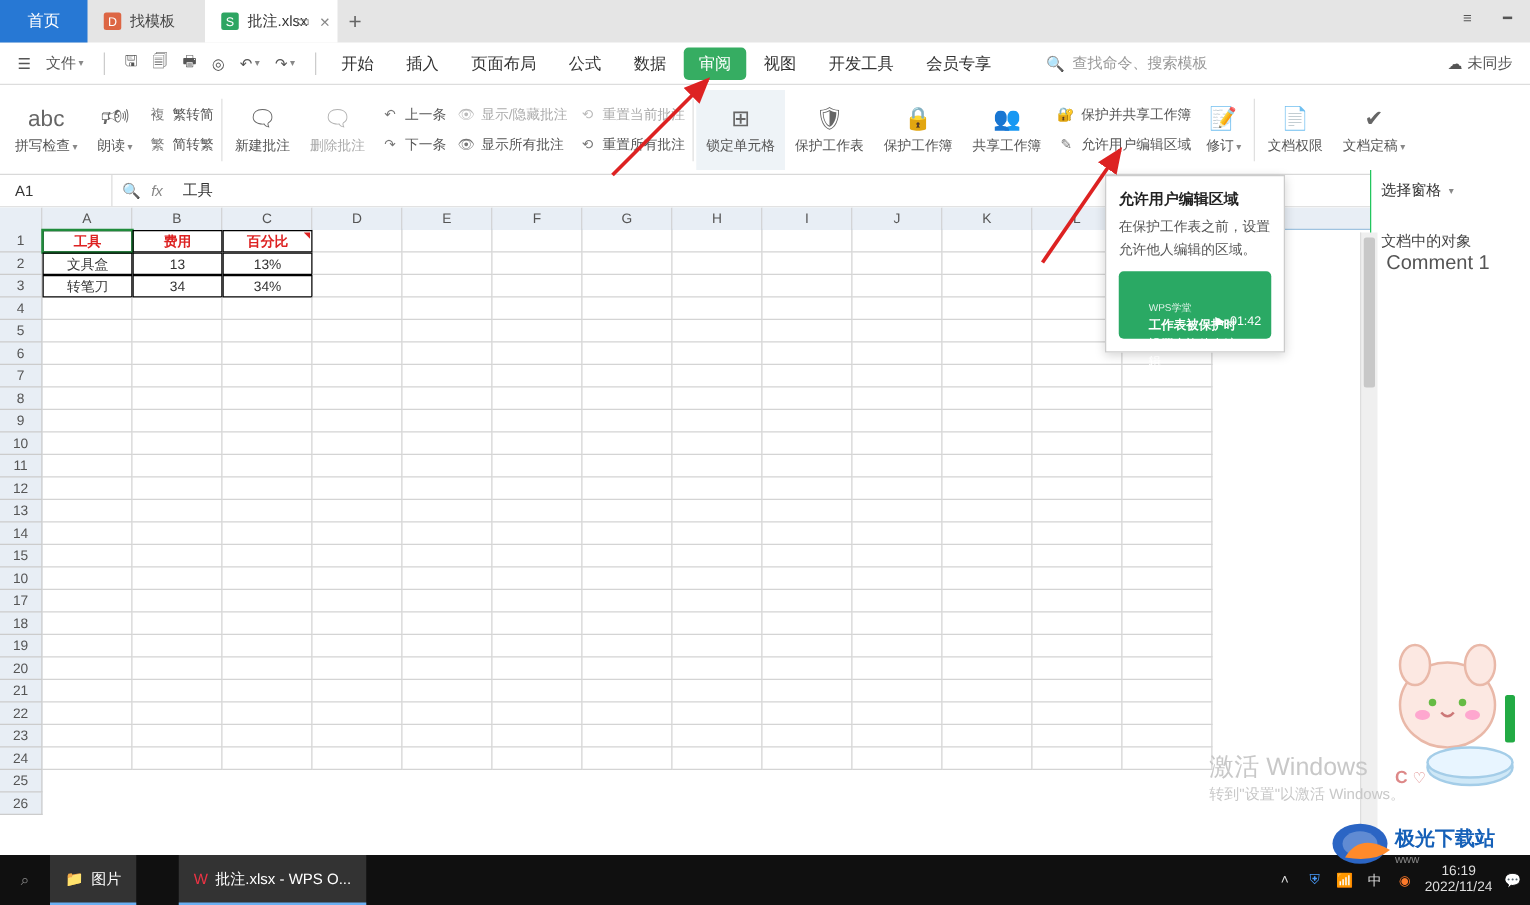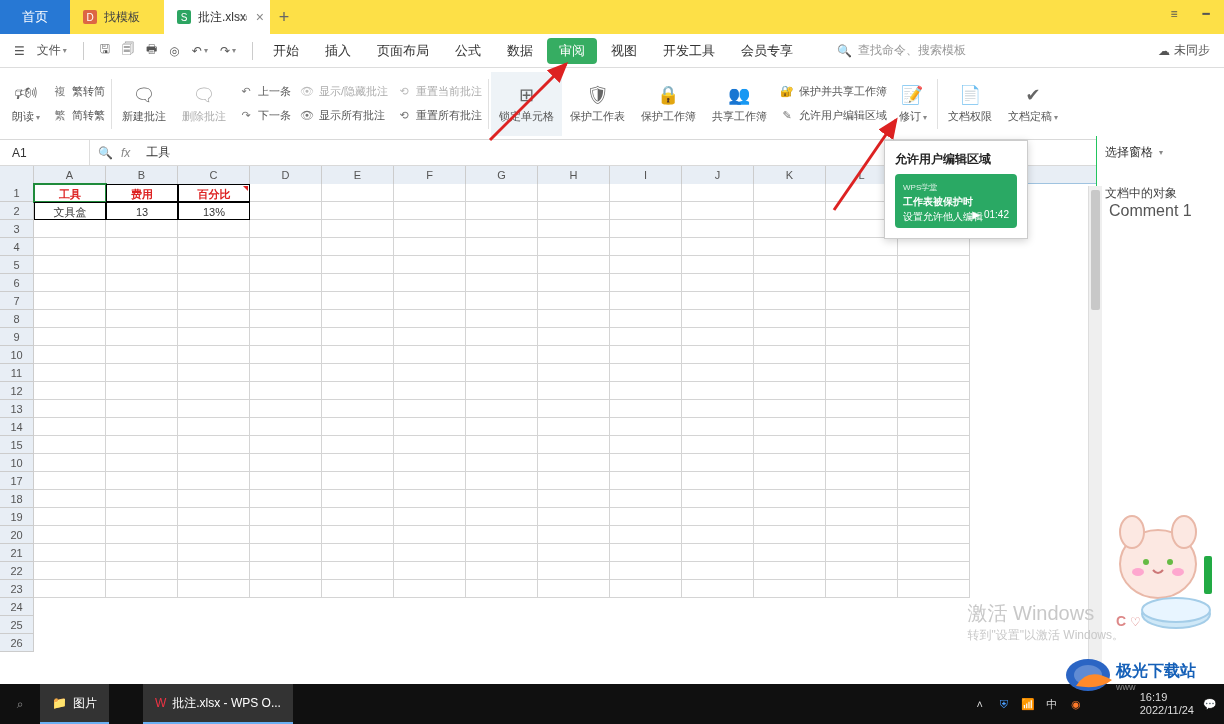--- a/index.html
+++ b/index.html
@@ -1,19 +1,19 @@
 <!DOCTYPE html>
 <html><head>
 <meta charset="utf-8">
 <style>
 * { margin: 0; padding: 0; box-sizing: border-box; font-family: "Microsoft YaHei", Arial, sans-serif; }
 body { width: 1224px; height: 724px; background: #fff; overflow: hidden; position: relative; font-size: 12px; color: #333; }
 
 
-.titlebar { height: 34px; background: #fde047; display: flex; align-items: center; position: relative; }
+.titlebar { height: 34px; background: #e5e5e5; display: flex; align-items: center; position: relative; }
 .tab { height: 34px; padding: 0 24px 0 12px; display: flex; align-items: center; gap: 6px; cursor: pointer; position: relative; }
 .tab.home { background: #2778d4; color: #fff; padding: 0 22px; font-size: 13px; }
 .tab.tpl { color: #444; }
 .tab.active { background: #fff; }
 .tab .icon { width: 16px; height: 16px; display: inline-flex; align-items: center; justify-content: center; }
 .tab .close { position: absolute; right: 6px; font-size: 14px; color: #888; }
 .tab .win { position: absolute; right: 22px; color: #888; }
 .addtab { width: 28px; height: 28px; display: flex; align-items: center; justify-content: center; color: #666; font-size: 18px; cursor: pointer; }
 .winctrl { position: absolute; right: 6px; top: 4px; display: flex; gap: 8px; }
 .winctrl span { width: 24px; height: 20px; display: flex; align-items: center; justify-content: center; color: #555; cursor: pointer; }
@@ -59,21 +59,21 @@
 .cell.bld { border: 1px solid #000; }
 .cell.hred { color: #d22; font-weight: bold; }
 .cell.selected { outline: 2px solid #1f8b3b; outline-offset: -1px; background: #fff; }
 .triangle { position: relative; }
 .triangle::after { content: ''; position: absolute; right: 1px; top: 1px; width: 0; height: 0; border-left: 5px solid transparent; border-top: 5px solid #d22; }
 
 
 .tip { position: absolute; left: 884px; top: 140px; width: 144px; background: #fff; border: 1px solid #ccc; box-shadow: 0 2px 8px rgba(0,0,0,.18); padding: 10px; z-index: 50; }
 .tip h4 { font-size: 12px; margin-bottom: 6px; color: #222; font-weight: bold; }
 .tip p { font-size: 11px; color: #555; line-height: 1.6; margin-bottom: 8px; }
-.tipvid { background: #2aa964; border-radius: 4px; padding: 8px; position: relative; height: 54px; color: #fff; font-size: 10px; line-height: 1.5; }
+.tipvid { background: #2aa964; border-radius: 4px; padding: 24px; position: relative; height: 54px; color: #fff; font-size: 10px; line-height: 1.5; }
 .tipvid .time { position: absolute; right: 8px; bottom: 6px; font-size: 10px; display: flex; align-items: center; gap: 4px; }
 
 
 .sidepanel { position: absolute; right: 0; top: 136px; width: 128px; bottom: 44px; border-left: 1px solid #22c55e; background: #fff; padding: 8px; }
 .sidepanel .sphdr { font-size: 12px; color: #333; margin-bottom: 6px; display: flex; align-items: center; gap: 4px; }
 .sidepanel .sobj { font-size: 12px; color: #444; margin-top: 24px; }
 .sidepanel .citem { font-size: 16px; color: #555; margin-top: 0; padding-left: 4px; }
 
 
 .arrow { position: absolute; pointer-events: none; z-index: 40; }
@@ -86,21 +86,21 @@
 .wm .sub { font-size: 12px; }
 
 
 .logo { position: absolute; right: 4px; bottom: 30px; width: 156px; height: 38px; z-index: 35; }
 
 
 .taskbar { position: absolute; bottom: 0; left: 0; right: 0; height: 40px; background: #101010; display: flex; align-items: center; color: #fff; font-size: 12px; }
 .tb-item { height: 40px; display: flex; align-items: center; padding: 0 12px; gap: 6px; cursor: pointer; }
 .tb-item.active { background: #333; border-bottom: 2px solid #6ab0f3; }
 .tb-right { position: absolute; right: 6px; display: flex; align-items: center; gap: 8px; font-size: 11px; color: #ddd; }
-.tb-right .clock { text-align: left; line-height: 1.2; margin-left: 48px; }
+.tb-right .clock { text-align: center; line-height: 1.2; }
 .tray-icon { width: 16px; height: 16px; display: flex; align-items: center; justify-content: center; }
 
 
 .vscroll { position: absolute; right: 122px; top: 186px; width: 14px; bottom: 44px; background: #efefef; border-left: 1px solid #ddd; }
 .vthumb { position: absolute; top: 4px; left: 2px; right: 2px; height: 120px; background: #c8c8c8; border-radius: 2px; }
 </style>
 </head>
 <body>
 
 <div class="titlebar">
@@ -161,20 +161,24 @@
     <span>🔍</span>
     <span>查找命令、搜索模板</span>
   </div>
   <div class="sync">
     <span>☁</span>
     <span>未同步</span>
   </div>
 </div>
 
 <div class="ribbon">
+  <div class="rbtn wide">
+    <div class="ricon">abc</div>
+    <span><span>拼写检查</span><span class="dd">▾</span></span>
+  </div>
   <div class="rbtn">
     <div class="ricon">🕬</div>
     <span><span>朗读</span><span class="dd">▾</span></span>
   </div>
   <div class="rstack">
     <div class="rstack-item">
         <span class="mi">複</span>
         <span>繁转简</span>
       </div>
     <div class="rstack-item">
@@ -345,20 +349,35 @@
           <div class="cell"></div>
           <div class="cell"></div>
           <div class="cell"></div>
           <div class="cell"></div>
           <div class="cell"></div>
           <div class="cell"></div>
           <div class="cell"></div>
           <div class="cell"></div>
         </div>
         <div class="crow">
+          <div class="cell bld">转笔刀</div>
+          <div class="cell bld">34</div>
+          <div class="cell bld">34%</div>
+          <div class="cell"></div>
+          <div class="cell"></div>
+          <div class="cell"></div>
+          <div class="cell"></div>
+          <div class="cell"></div>
+          <div class="cell"></div>
+          <div class="cell"></div>
+          <div class="cell"></div>
+          <div class="cell"></div>
+          <div class="cell"></div>
+        </div>
+        <div class="crow">
           <div class="cell"></div>
           <div class="cell"></div>
           <div class="cell"></div>
           <div class="cell"></div>
           <div class="cell"></div>
           <div class="cell"></div>
           <div class="cell"></div>
           <div class="cell"></div>
           <div class="cell"></div>
           <div class="cell"></div>
@@ -682,20 +701,21 @@
   <defs>
       <marker id="ah2" markerWidth="8" markerHeight="8" refX="6" refY="3" orient="auto">
         <path d="M0,0 L7,3 L0,6 Z" fill="#d22"></path>
       </marker>
     </defs>
   <line x1="16" y1="110" x2="78" y2="20" stroke="#d22" stroke-width="3" marker-end="url(#ah2)"></line>
 </svg>
 
 <div class="tip">
   <h4>允许用户编辑区域</h4>
+  <p>在保护工作表之前，设置允许他人编辑的区域。</p>
   <div class="tipvid">
     <div style="font-size:8px;opacity:.85">WPS学堂</div>
     <div style="font-weight:bold">工作表被保护时</div>
     <div style="font-weight:normal">设置允许他人编辑</div>
     <div class="time">
         <span>▶</span>
         <span>01:42</span>
       </div>
   </div>
 </div>

